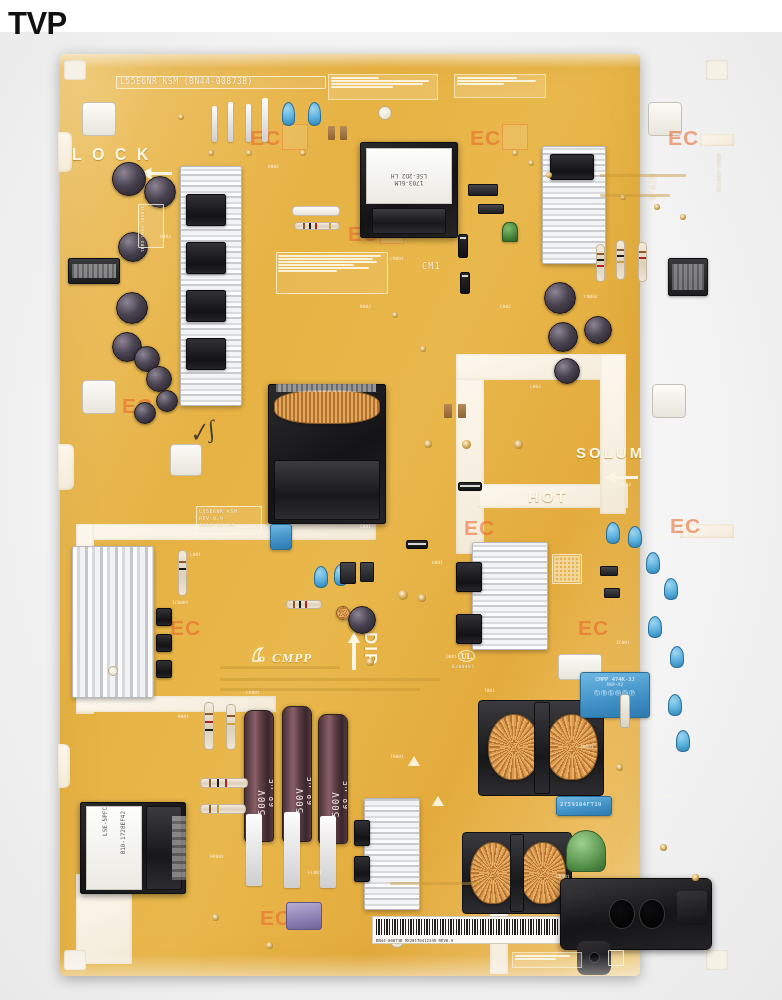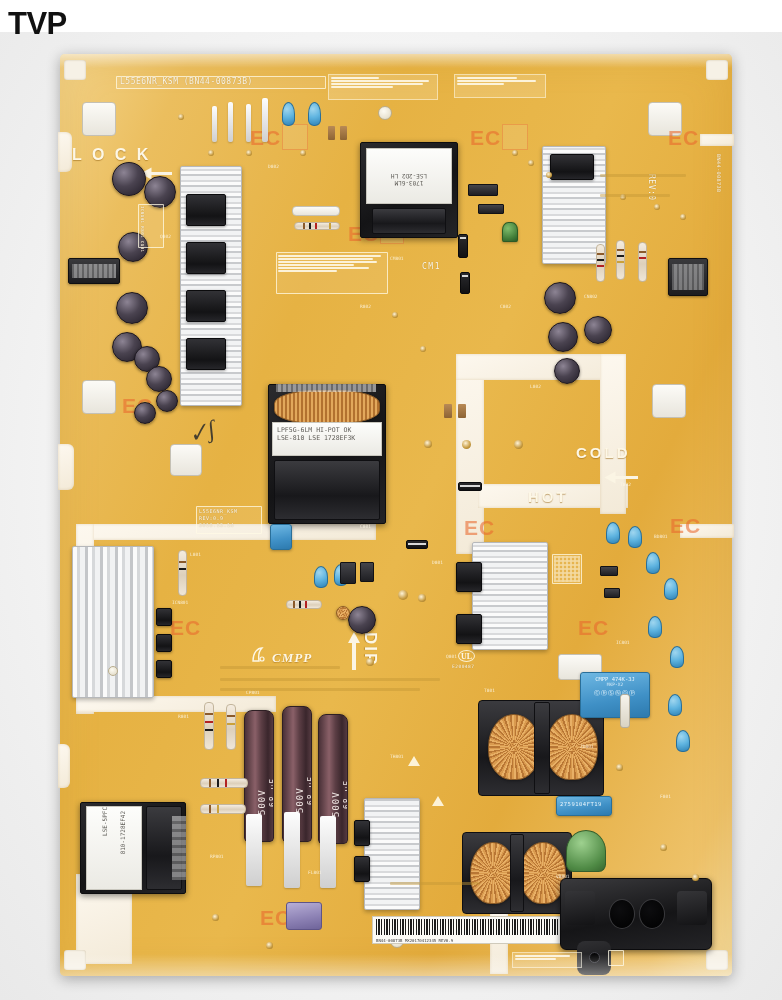--- a/index.html
+++ b/index.html
@@ -36,21 +36,21 @@
     width: 782px; height: 968px;
     background:
       radial-gradient(ellipse at 50% 45%, #fdfdfd 0%, #f4f4f4 55%, #e9e9e9 100%);
     overflow: hidden;
   }
 
   
   #board {
     position: absolute;
     left: 60px; top: 22px;
-    width: 672px; height: 922px;
+    width: 580px; height: 922px;
     background:
       linear-gradient(115deg, #f3d389 0%, #ebbe5e 12%, #e6b243 32%,
                       #e9b84c 52%, #e3ab3c 72%, #eec269 92%, #f5dda2 100%);
     border-radius: 5px;
     box-shadow: 0 3px 14px rgba(0,0,0,0.30), inset 0 0 40px rgba(180,120,20,0.18);
   }
   
   #board::before {
     content:"";
     position:absolute; left:0; right:0; top:0; height:14px;
@@ -524,21 +524,21 @@
       <div class="ec" style="left:62px;top:340px;">EC</div>
       <div class="ec" style="left:404px;top:462px;">EC</div>
       <div class="ec" style="left:610px;top:460px;">EC</div>
       <div class="ec" style="left:110px;top:562px;">EC</div>
       <div class="ec" style="left:518px;top:562px;">EC</div>
       <div class="ec" style="left:438px;top:652px;">EC</div>
       <div class="ec" style="left:200px;top:852px;">EC</div>
       <div class="ec" style="left:622px;top:852px;">EC</div>
 
       <div class="silk-big" style="left:12px;top:92px;font-size:16px;">L O C K</div>
-      <div class="silk-big" style="left:516px;top:390px;font-size:15px;">COLD</div>
+      <div class="silk-big" style="left:516px;top:390px;font-size:15px;">SOLUM</div>
       <div class="silk-big" style="left:468px;top:434px;font-size:15px;">HOT</div>
 
       <div class="arrow-stem" style="left:88px;top:118px;width:24px;height:3px;"></div>
       <div class="arrow-up" style="left:80px;top:114px;transform:rotate(-90deg);"></div>
       <div class="arrow-stem" style="left:552px;top:422px;width:26px;height:3px;"></div>
       <div class="arrow-up" style="left:544px;top:418px;transform:rotate(-90deg);"></div>
 
       <div class="arrow-stem" style="left:292px;top:588px;width:4px;height:28px;"></div>
       <div class="arrow-up" style="left:288px;top:578px;"></div>
       <div class="dip-txt" style="left:300px;top:578px;">DIP</div>
@@ -645,24 +645,20 @@
         <div style="position:absolute;left:0;right:0;top:14px;height:2px;background:#b22222;"></div>
       </div>
 
       <div class="connector-dark" style="left:608px;top:204px;width:40px;height:38px;"></div>
       <div class="conn-pins" style="left:612px;top:210px;width:32px;height:26px;opacity:0.45;"></div>
 
       <div class="silk" style="left:656px;top:100px;font-size:5px;writing-mode:vertical-rl;">BN44-00873B</div>
 
       <div class="transformer" style="left:208px;top:330px;width:118px;height:140px;"></div>
       <div class="coil-h" style="left:214px;top:336px;width:106px;height:34px;"></div>
-      <div class="tlabel" style="left:212px;top:368px;width:110px;height:34px;padding:3px 4px;">
-        <div style="font-size:6.5px;">LPF5G-6LM HI-POT OK</div>
-        <div style="font-size:6.5px;">LSE-810 LSE 1728EF3K</div>
-      </div>
       <div class="core" style="left:214px;top:406px;width:106px;height:60px;"></div>
 
       <div class="conn-pins" style="left:216px;top:330px;width:100px;height:8px;opacity:0.6;"></div>
 
       <div class="diode" style="left:398px;top:180px;width:10px;height:24px;"></div>
       <div class="diode" style="left:400px;top:218px;width:10px;height:22px;"></div>
       <div class="diode" style="left:398px;top:428px;width:24px;height:9px;"></div>
       <div class="diode" style="left:346px;top:486px;width:22px;height:9px;"></div>
 
       <div class="mlcc" style="left:384px;top:350px;width:8px;height:14px;"></div>

